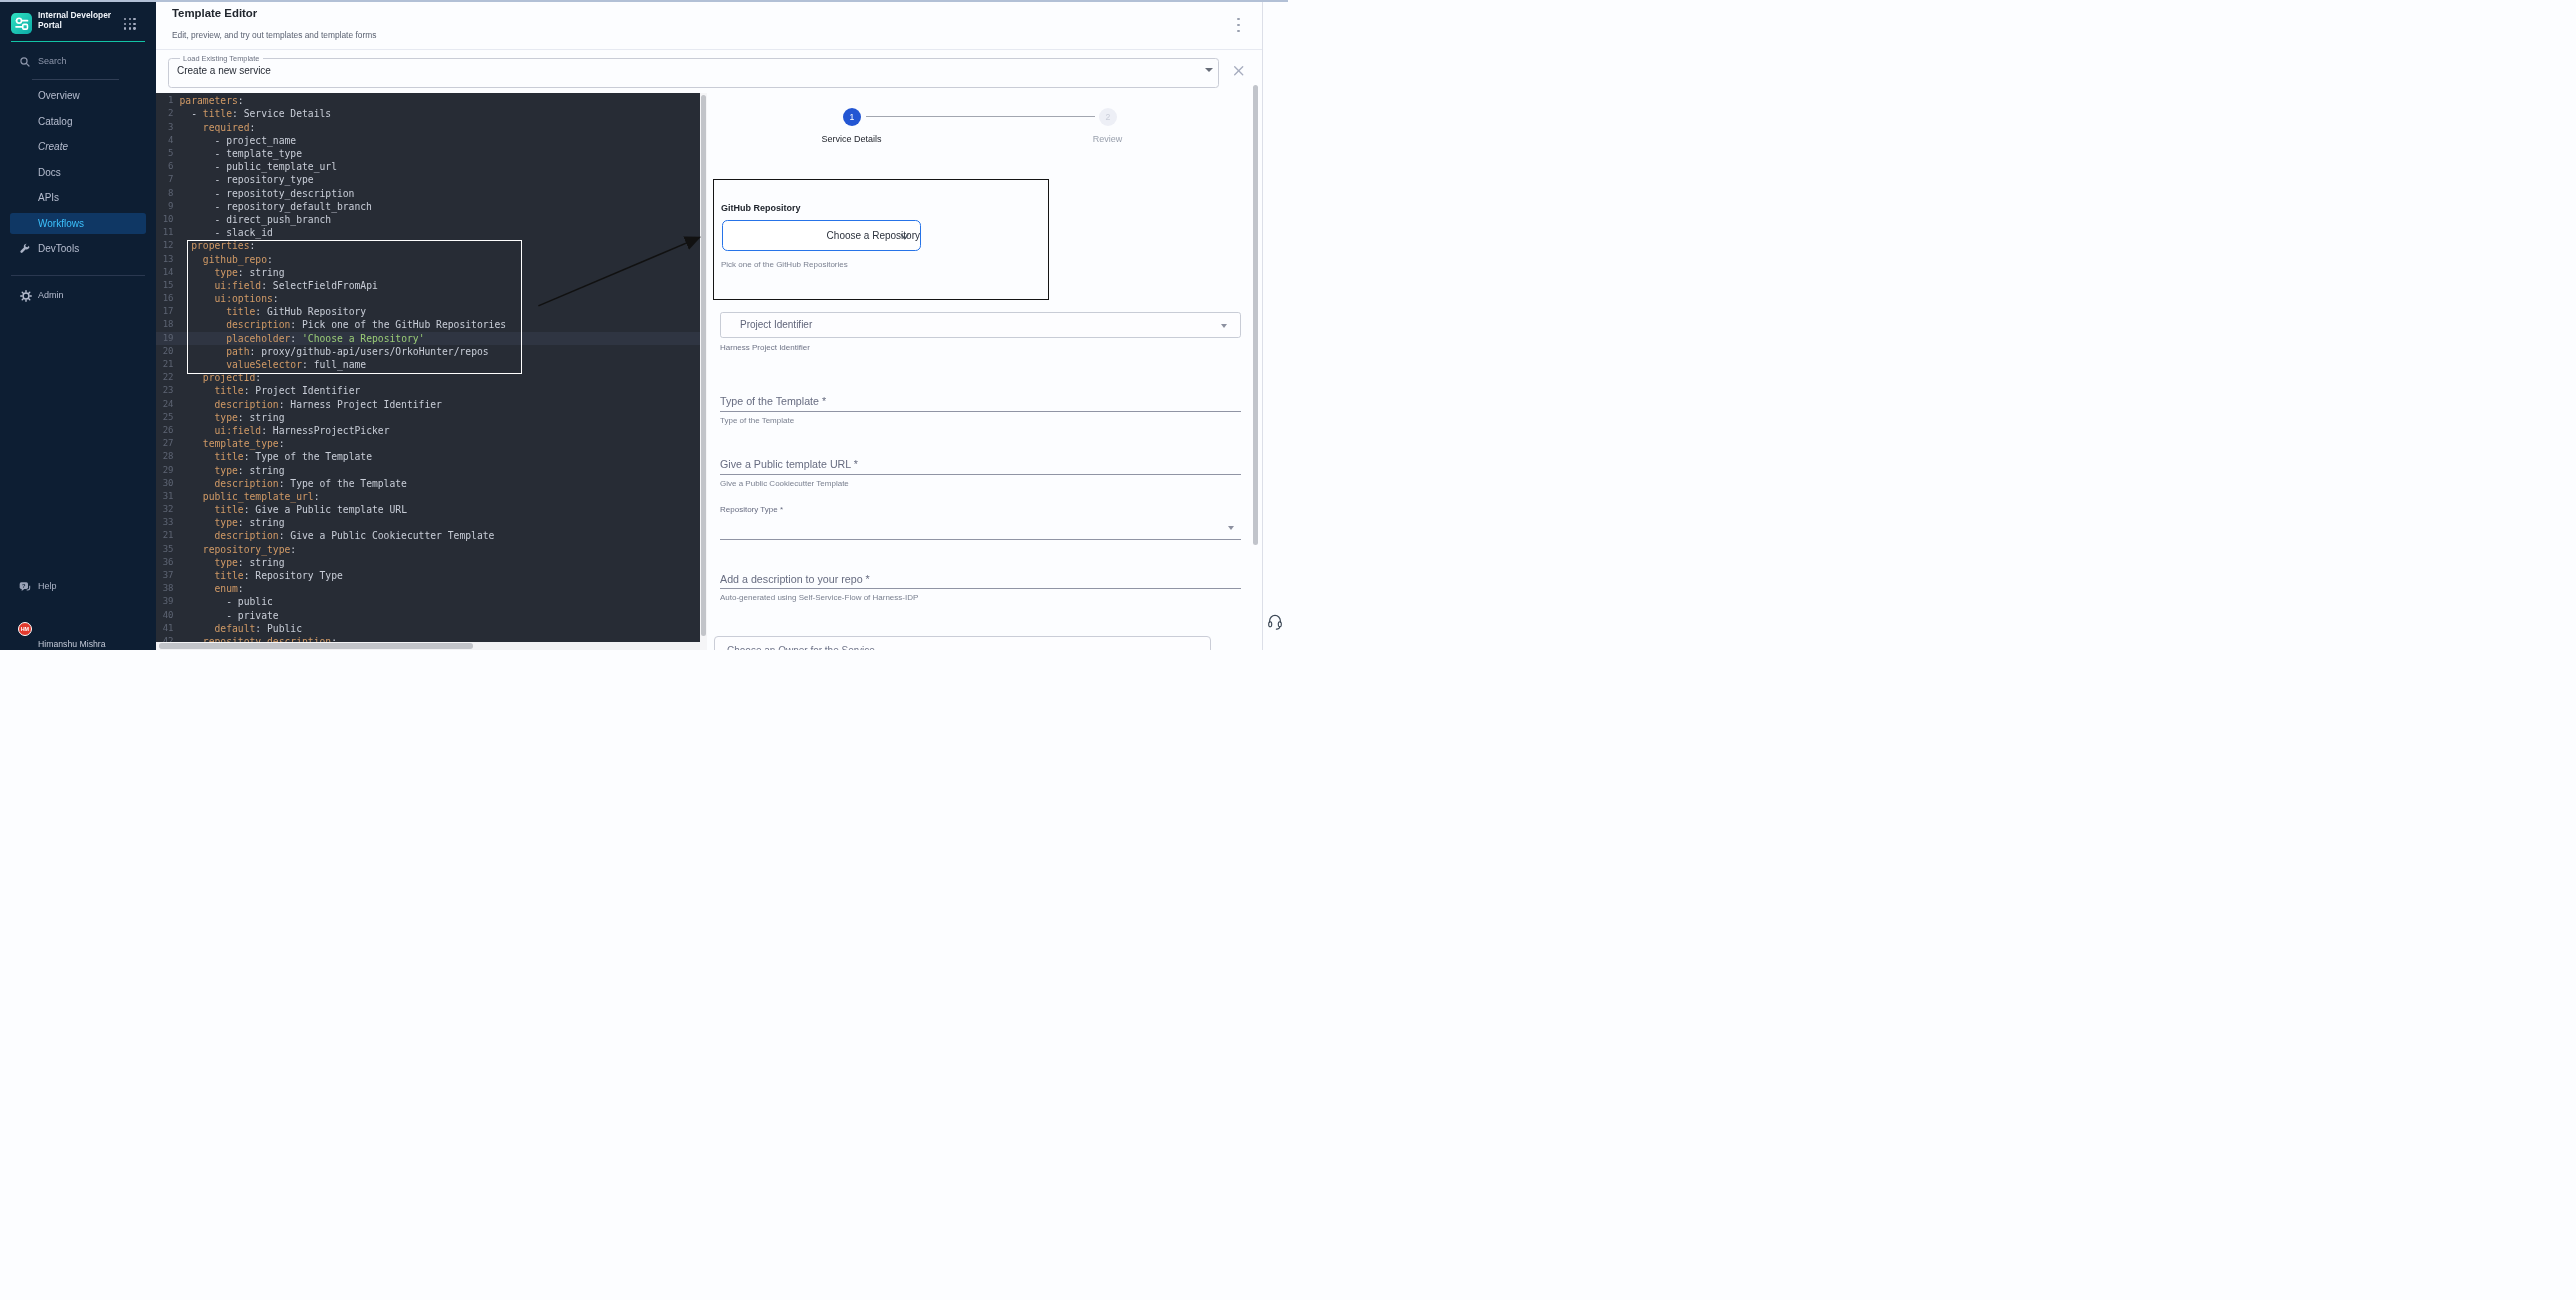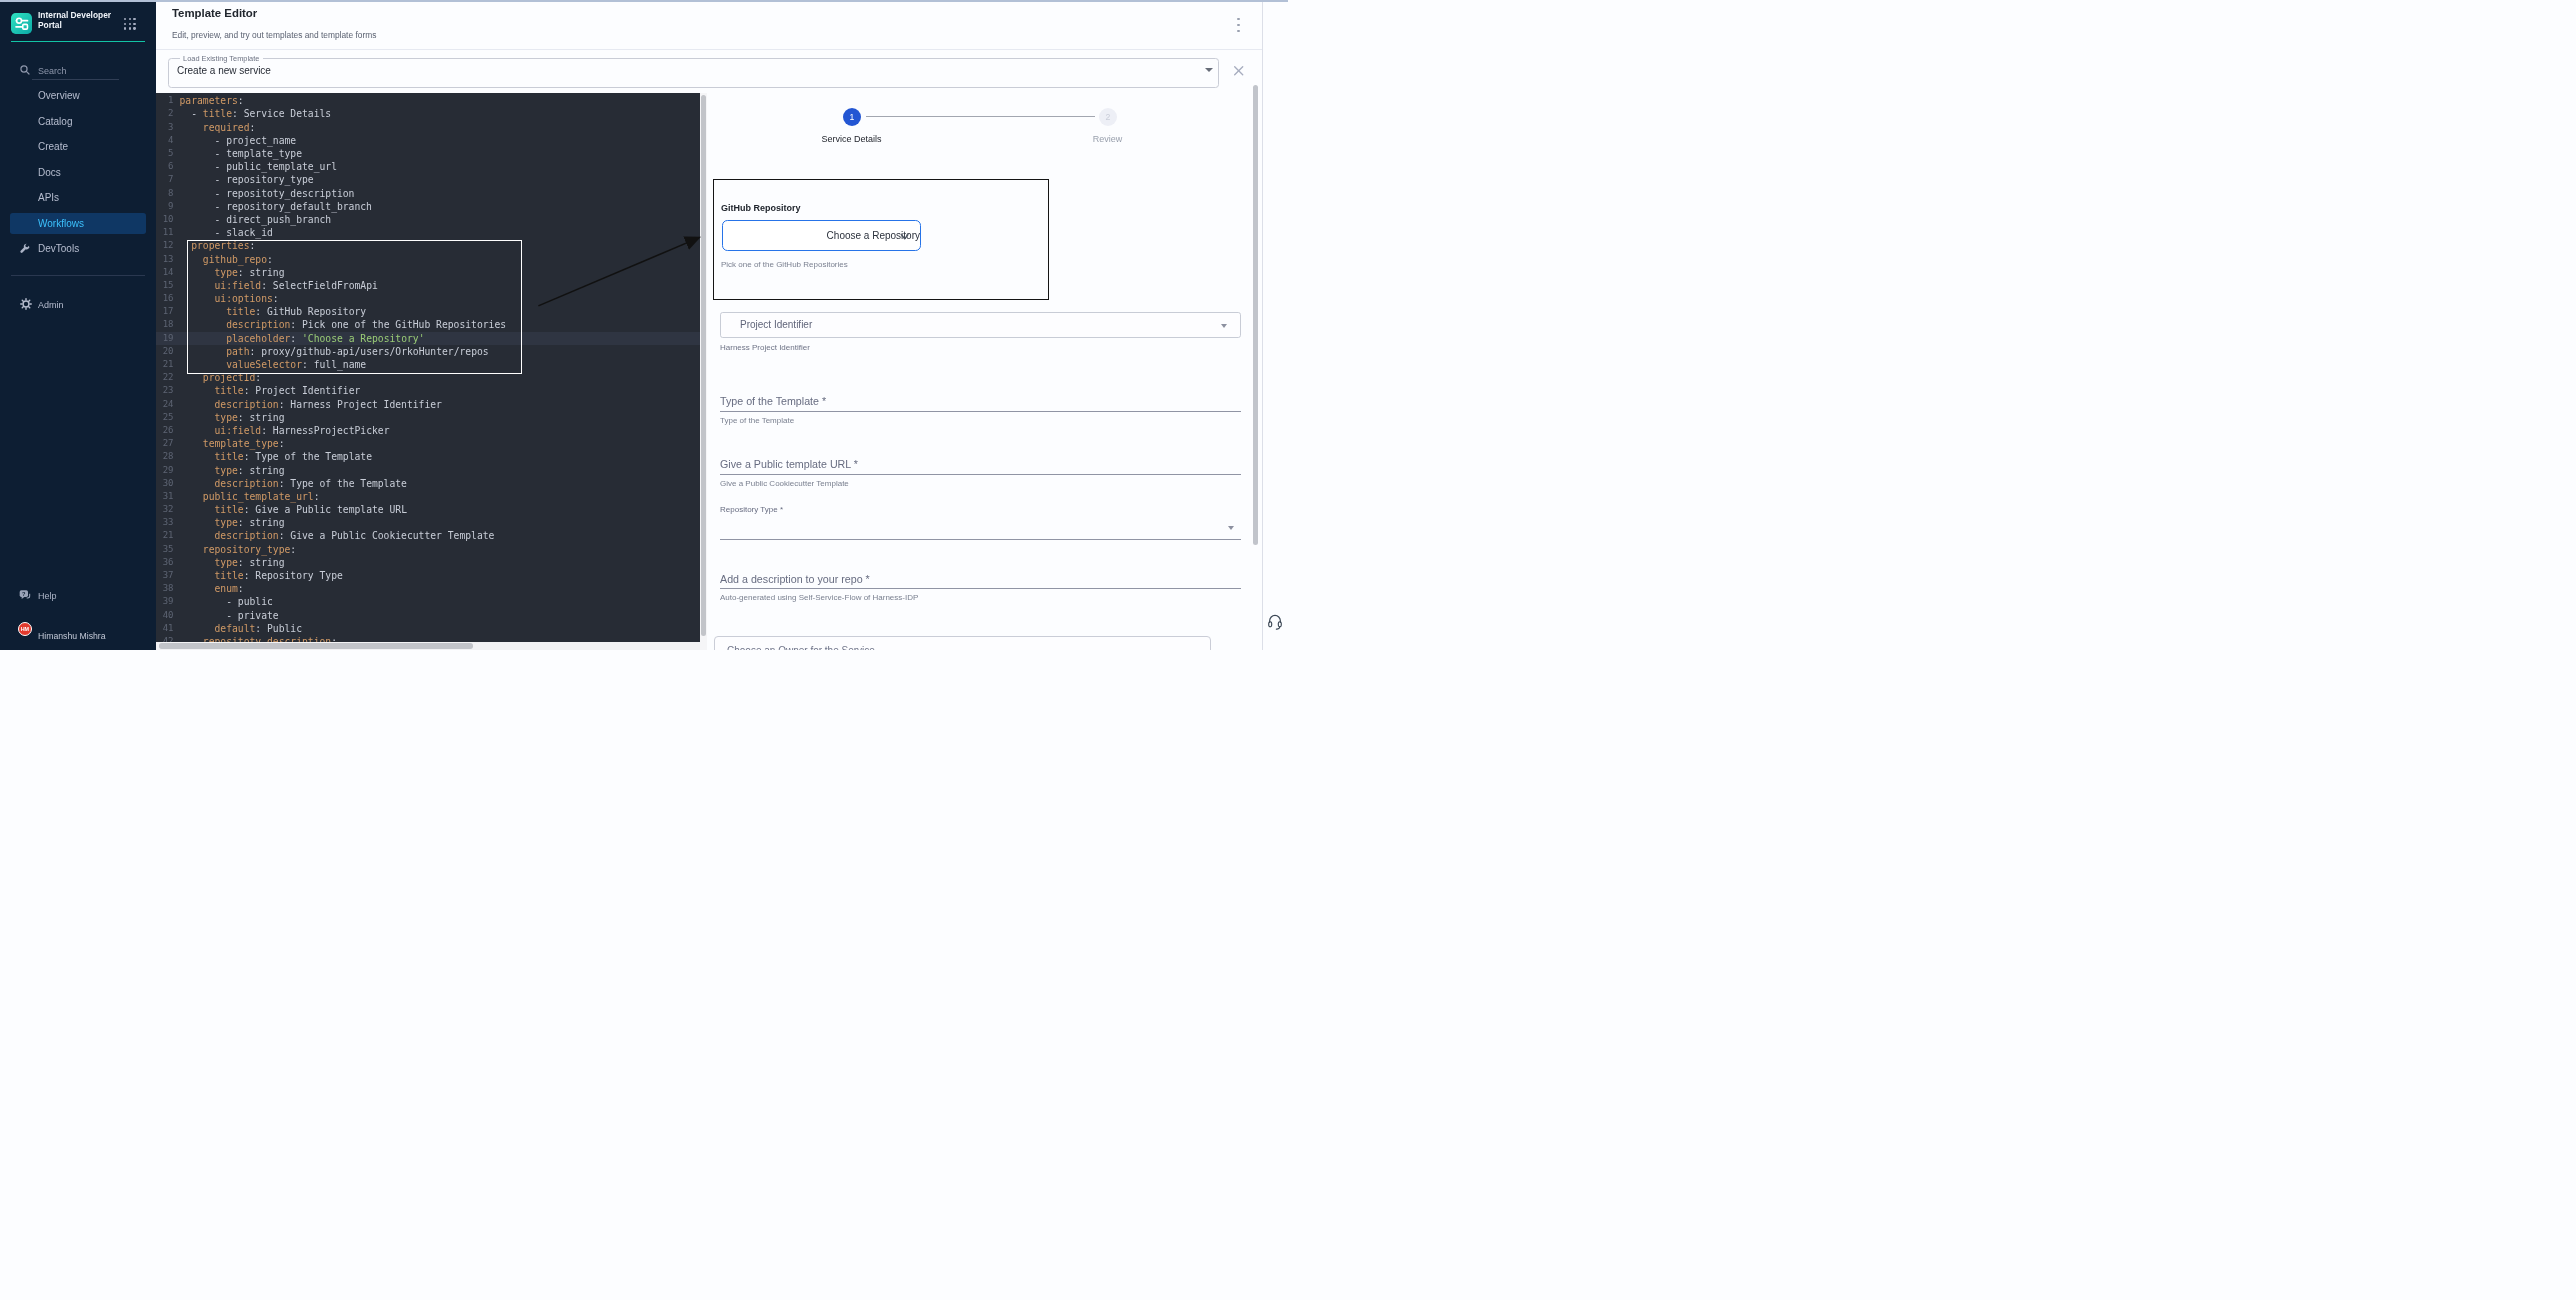--- a/index.html
+++ b/index.html
@@ -17,21 +17,21 @@
   
   #top-strip{left:0; top:0; width:1288px; height:2px; background:#b2c0d6; z-index:60;}
 
   
   #sidebar{left:0; top:0; width:156px; height:650px; background:var(--sidebar-bg); z-index:10;}
   #logo-box{left:10.7px; top:12.8px; width:21.5px; height:21.5px; border-radius:4.7px; overflow:hidden;}
   #brand{left:38px; top:10px; width:81px; color:#f0f4fa; font-size:8.4px; font-weight:bold; line-height:10px;}
   #grid-icon{left:124px; top:18px; width:12px; height:12px; display:grid; grid-template-columns:repeat(3,1fr); gap:2px;}
   #grid-icon i{width:2.3px; height:2.3px; border-radius:50%; background:#a6aec2;}
   #teal-rule{left:10.7px; top:41px; width:134px; height:1.3px; background:var(--teal);}
-  .side-row{left:0; width:159px; height:20px; display:flex; align-items:flex-end; color:#b7bed0; font-size:9px; cursor:default;}
+  .side-row{left:0; width:159px; height:20px; display:flex; align-items:flex-start; color:#b7bed0; font-size:9px; cursor:default;}
   .side-row .lbl{margin-left:38px;}
   .side-row .ico{position:absolute; left:19px; width:12px; height:12px;}
   #search-row{top:56px; color:#8d96ab;}
   #search-underline{left:32px; top:79px; width:87px; height:0.7px; background:#303e55;}
   .nav-item{position:absolute; left:10px; width:136px; height:21px; display:flex; align-items:center; border-radius:2.7px; color:#b7bed0; font-size:10px;}
   .nav-item .nav-label{margin-left:28px;}
   .nav-item.active{background:var(--active-item-bg); color:var(--active-item-text);}
   .nav-item .nav-ico{position:absolute; left:8.7px; top:4.7px; width:11.4px; height:11.4px;}
   #side-divider{left:10.7px; top:275px; width:134px; height:0.7px; background:#2a3850;}
   #admin-row{top:290px;}
@@ -164,21 +164,21 @@
   </div>
   <div id="search-underline" class="abs"></div>
 
   <div id="nav-list">
       <div class="nav-item" style="top: 85px;">
         <span class="nav-label">Overview</span>
       </div>
       <div class="nav-item" style="top: 111px;">
         <span class="nav-label">Catalog</span>
       </div>
-      <div class="nav-item" style="top: 136px;">
+      <div class="nav-item" style="top: 136px; font-style: italic;">
         <span class="nav-label">Create</span>
       </div>
       <div class="nav-item" style="top: 162px;">
         <span class="nav-label">Docs</span>
       </div>
       <div class="nav-item" style="top: 187px;">
         <span class="nav-label">APIs</span>
       </div>
       <div class="nav-item active" style="top: 213px;">
         <span class="nav-label">Workflows</span>

